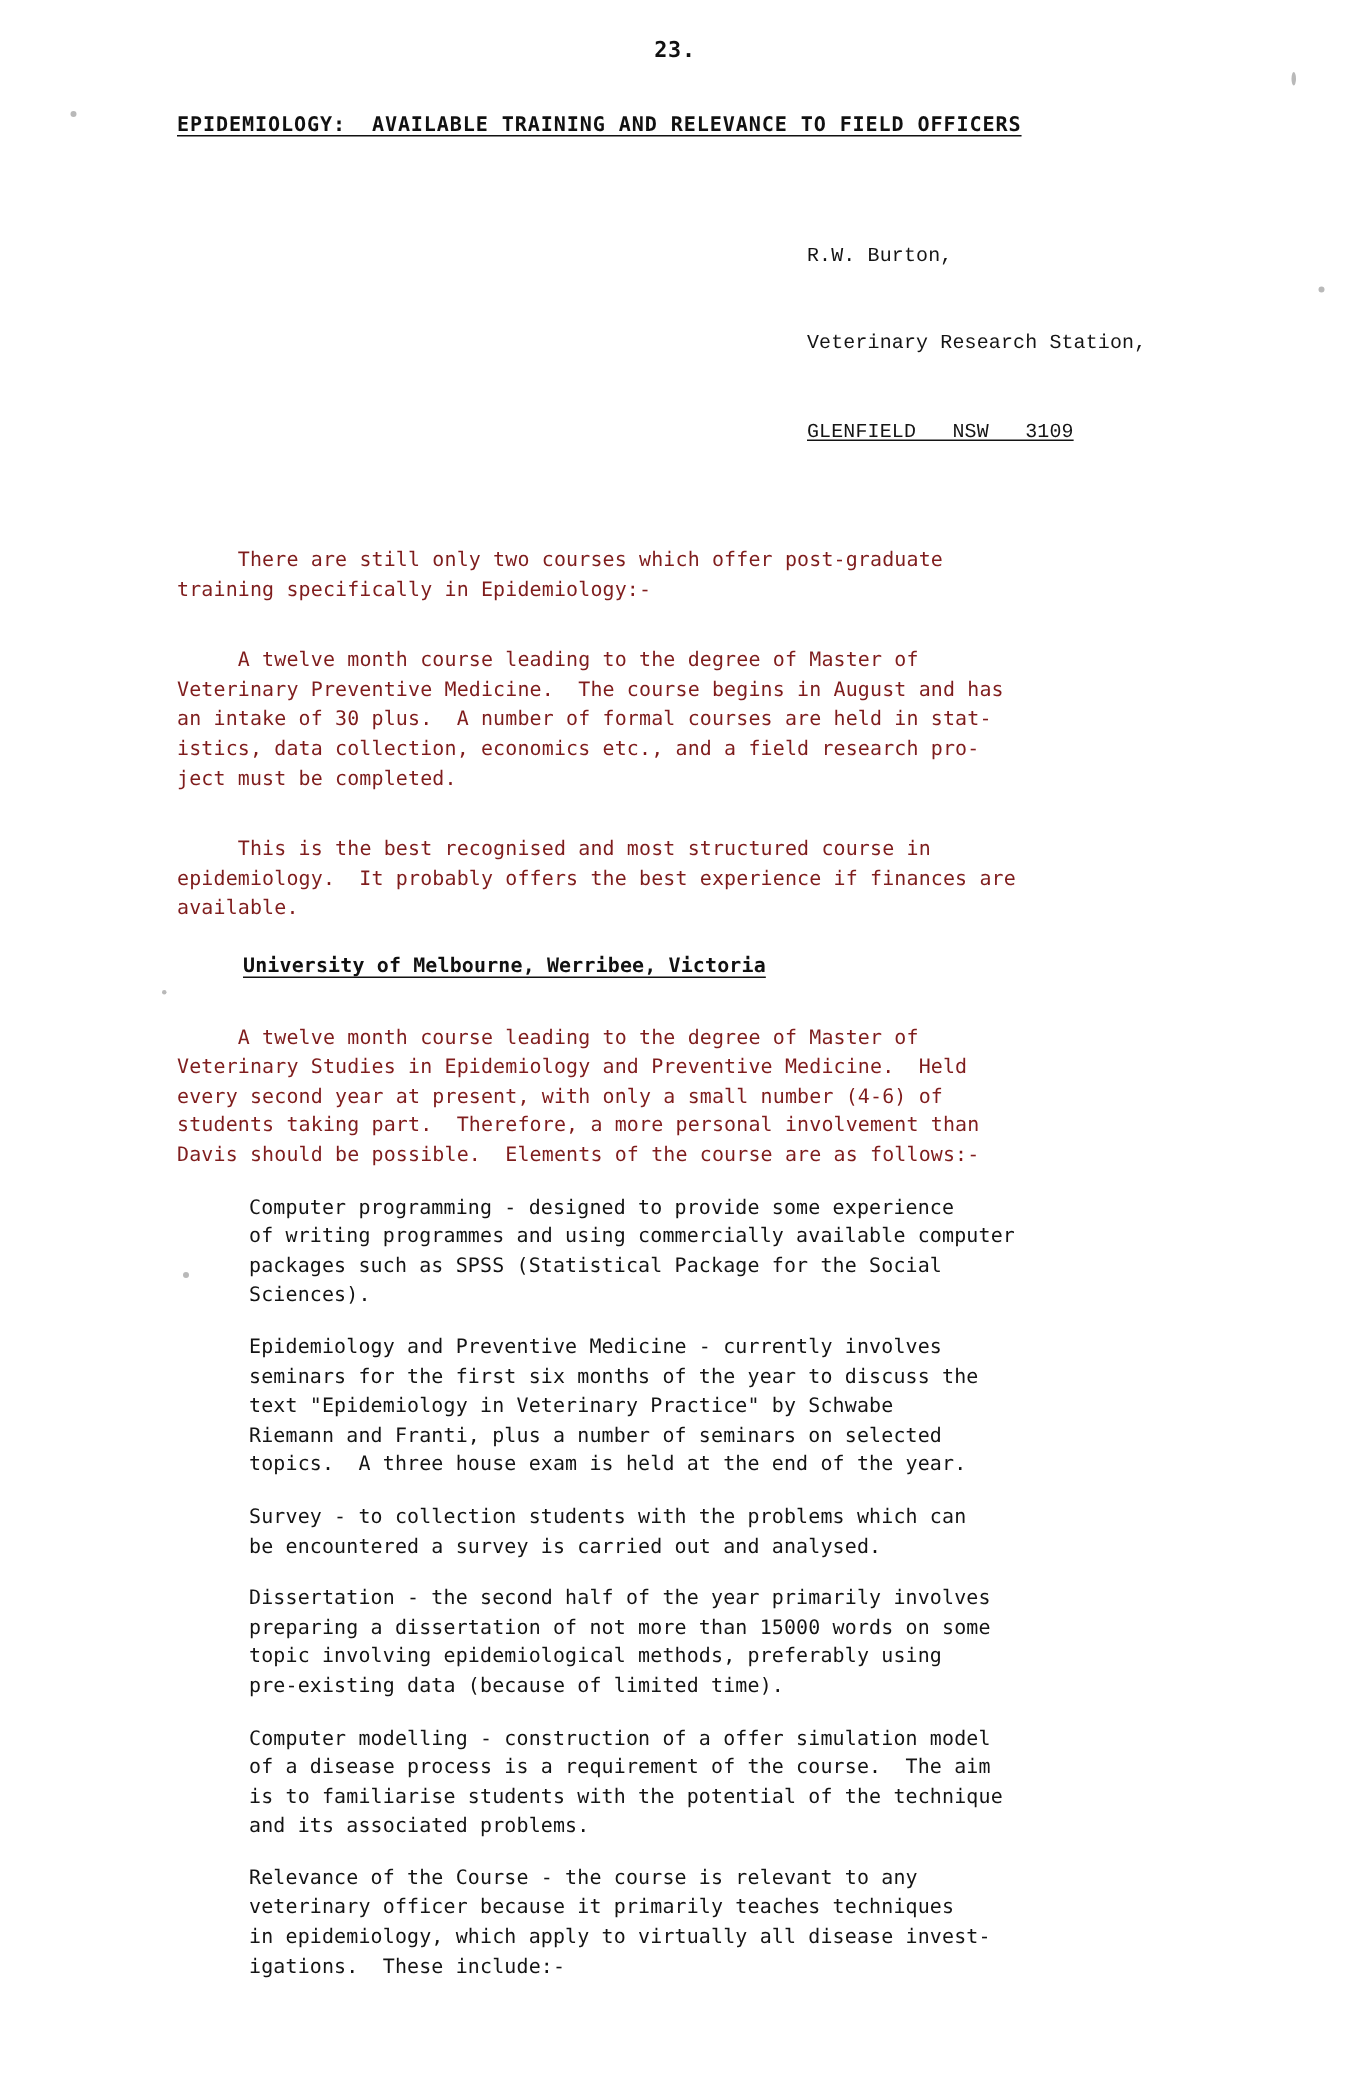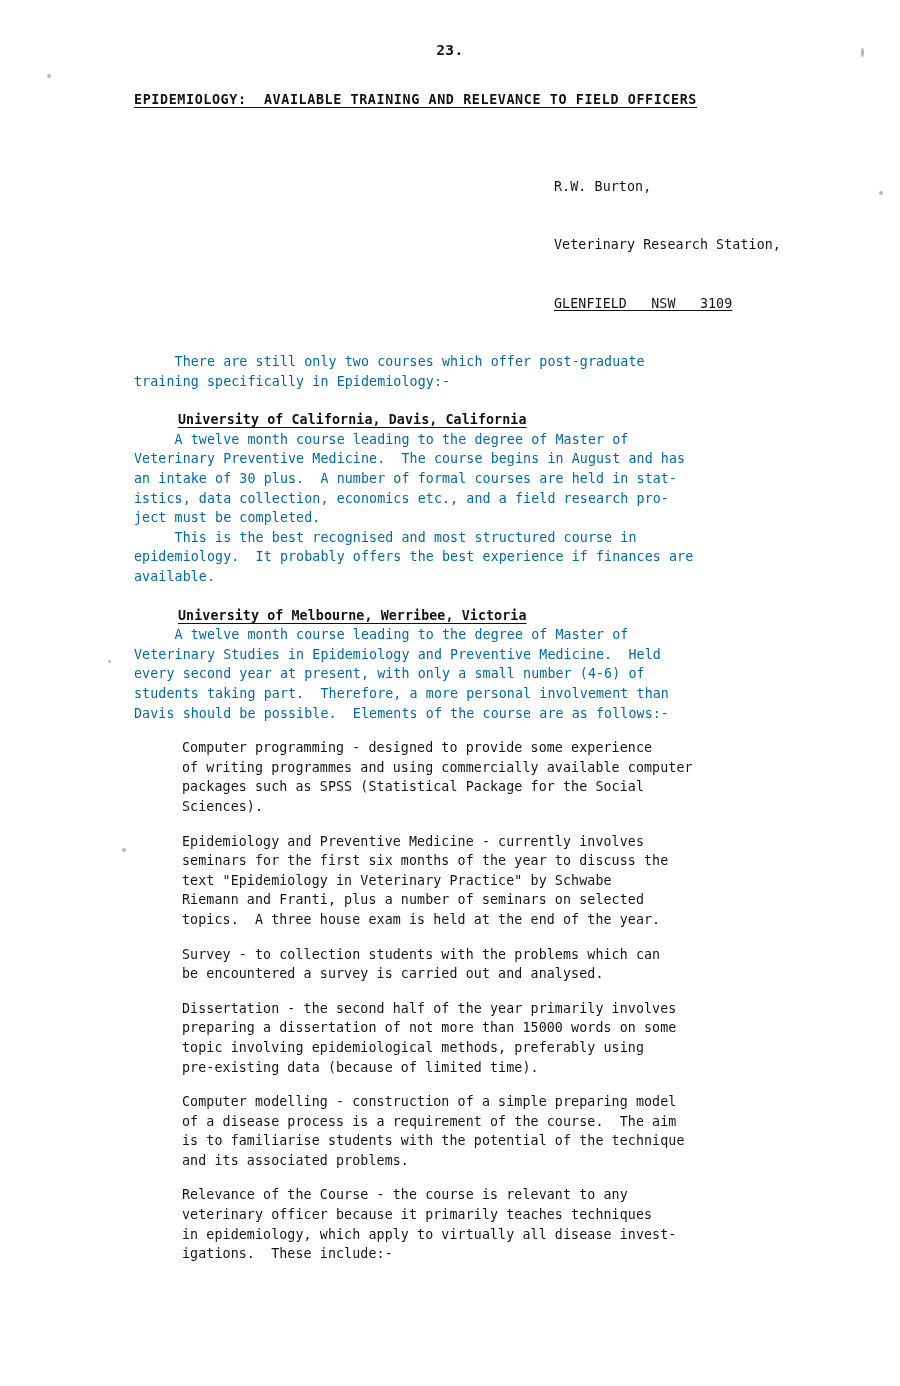--- a/index.html
+++ b/index.html
@@ -12,21 +12,21 @@
     height: 1386px;
     font-family: "DejaVu Sans Mono", monospace;
     color: #1a1a1a;
     position: relative;
     overflow: hidden;
   }
   .page {
     position: relative;
     width: 900px;
     height: 1386px;
-    padding: 16px;
+    padding: 0;
     box-sizing: border-box;
   }
   .page-number {
     text-align: center;
     font-size: 14.5px;
     letter-spacing: 0.5px;
     padding-top: 26px;
     font-weight: 600;
     color: #111;
   }
@@ -47,29 +47,30 @@
     font-weight: 600;
     color: #111;
   }
   .byline {
     margin-top: 28px;
     margin-left: 420px;
     font-size: 13.3px;
     line-height: 19.5px;
     white-space: pre;
     color: #141414;
+    font-family: Liberation Mono, monospace;
   }
   .byline .underline {
     text-decoration: underline;
     text-underline-offset: 2px;
   }
   .para {
-    margin-top: 0;
+    margin-top: 28px;
     white-space: pre-wrap;
-    color: #0369a1;
+    color: #7f1d1d;
   }
   .section-head {
     margin-top: 19px;
     margin-left: 44px;
     text-decoration: underline;
     text-underline-offset: 3px;
     white-space: pre;
     font-weight: 600;
     color: #111;
   }
@@ -98,21 +99,20 @@
 
     <div class="byline">
       <div>R.W. Burton,</div>
       <div>Veterinary Research Station,</div>
       <div class="underline">GLENFIELD   NSW   3109</div>
     </div>
 
     <div class="para">     There are still only two courses which offer post-graduate
 training specifically in Epidemiology:-</div>
 
-    <div class="section-head">University of California, Davis, California</div>
     <div class="para">     A twelve month course leading to the degree of Master of
 Veterinary Preventive Medicine.  The course begins in August and has
 an intake of 30 plus.  A number of formal courses are held in stat-
 istics, data collection, economics etc., and a field research pro-
 ject must be completed.</div>
     <div class="para">     This is the best recognised and most structured course in
 epidemiology.  It probably offers the best experience if finances are
 available.</div>
 
     <div class="section-head">University of Melbourne, Werribee, Victoria</div>
@@ -130,21 +130,21 @@
 seminars for the first six months of the year to discuss the
 text "Epidemiology in Veterinary Practice" by Schwabe
 Riemann and Franti, plus a number of seminars on selected
 topics.  A three house exam is held at the end of the year.</div>
     <div class="bullet-block">Survey - to collection students with the problems which can
 be encountered a survey is carried out and analysed.</div>
     <div class="bullet-block">Dissertation - the second half of the year primarily involves
 preparing a dissertation of not more than 15000 words on some
 topic involving epidemiological methods, preferably using
 pre-existing data (because of limited time).</div>
-    <div class="bullet-block">Computer modelling - construction of a simple preparing model
+    <div class="bullet-block">Computer modelling - construction of a offer simulation model
 of a disease process is a requirement of the course.  The aim
 is to familiarise students with the potential of the technique
 and its associated problems.</div>
     <div class="bullet-block">Relevance of the Course - the course is relevant to any
 veterinary officer because it primarily teaches techniques
 in epidemiology, which apply to virtually all disease invest-
 igations.  These include:-</div>
 
   </div>
 

